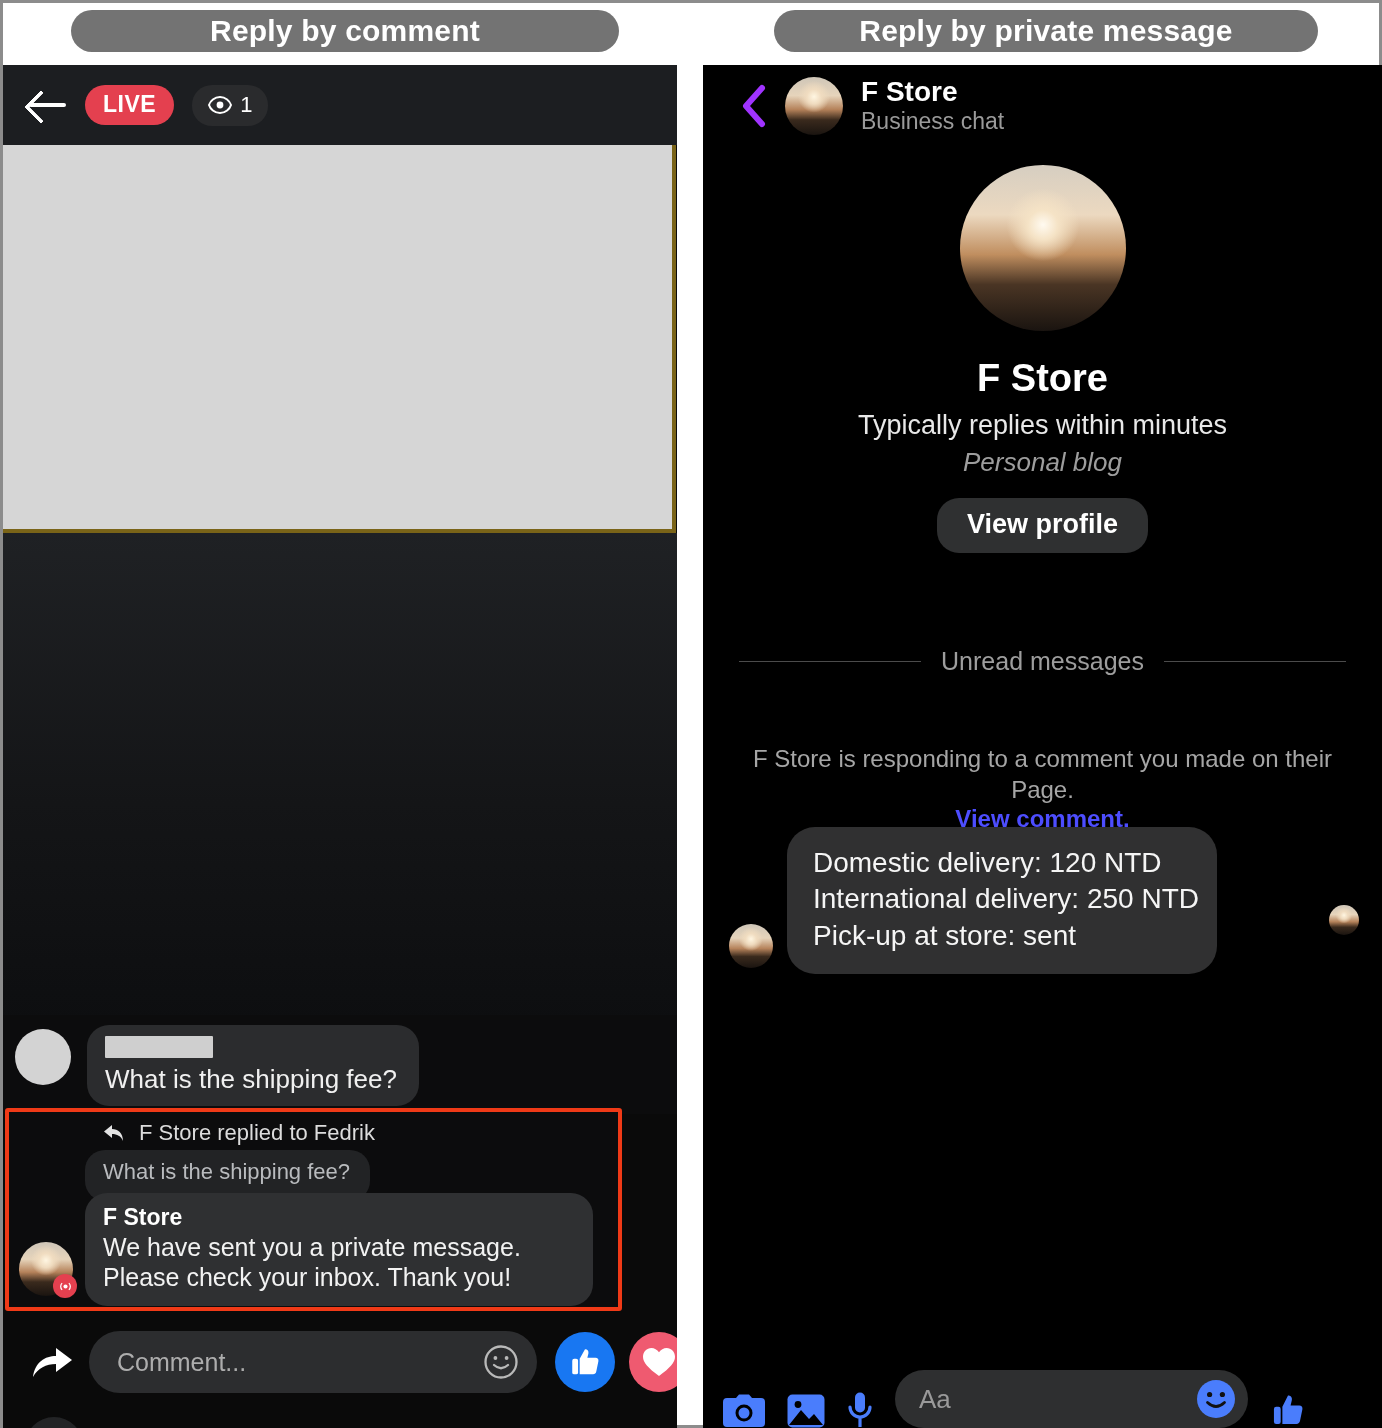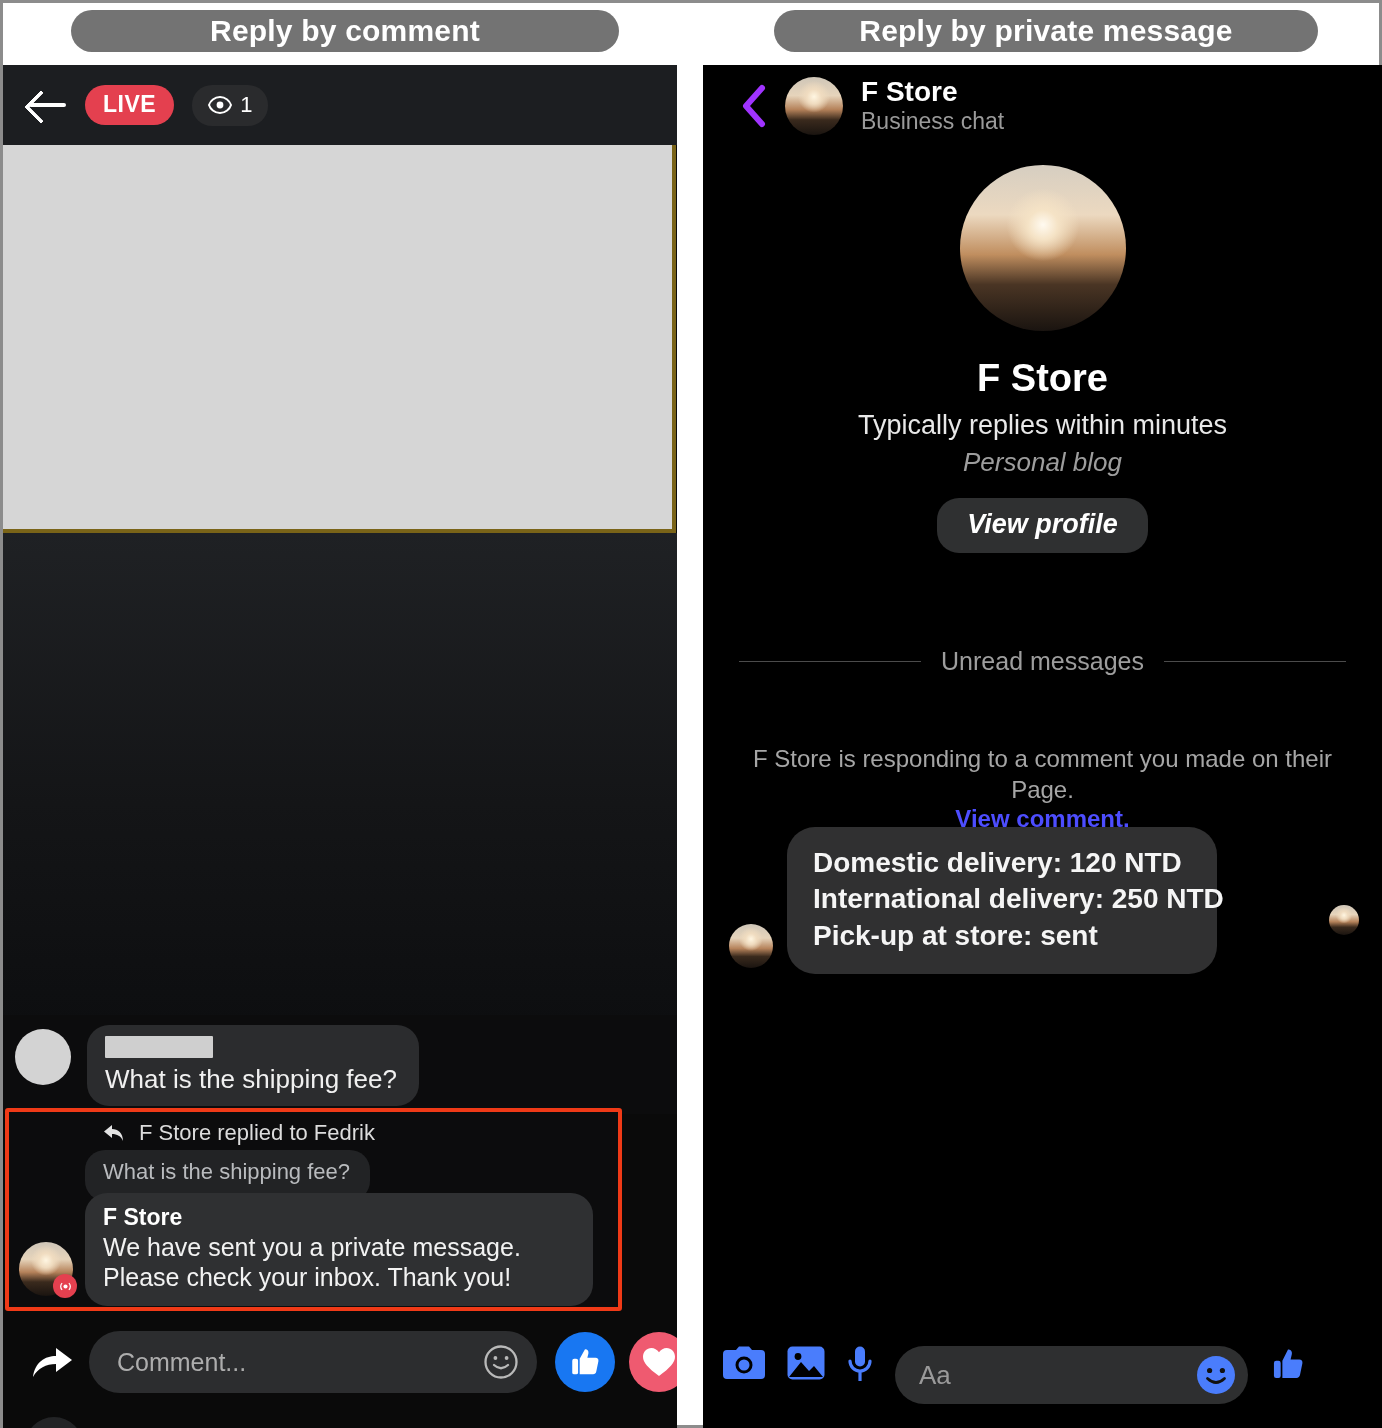--- a/index.html
+++ b/index.html
@@ -221,21 +221,20 @@
   .pf-name { color: #fff; font-size: 38px; font-weight: bold; margin-top: 26px; }
   .pf-reply { color: #e8e8e8; font-size: 27px; margin-top: 10px; }
   .pf-cat { color: #9d9d9d; font-size: 26px; margin-top: 6px; font-style: italic; }
   .view-profile-btn {
     margin-top: 20px;
     background: #2f3031; color: #ffffff;
     font-size: 27px; font-weight: bold;
     border: none; border-radius: 22px;
     padding: 11px 30px 13px;
     font-family: "Liberation Sans", sans-serif;
-    font-style: italic;
   }
 
   .unread-row {
     position: absolute; left: 0; top: 582px; width: 679px;
     display: flex; align-items: center; justify-content: center; gap: 20px;
     padding: 0 36px;
   }
   .unread-line { flex: 1; height: 1px; background: #4b4b4b; }
   .unread-lbl { color: #9d9d9d; font-size: 25px; white-space: nowrap; }
 
@@ -253,34 +252,33 @@
   .av-xs {
     width: 44px; height: 44px; border-radius: 50%; flex: none; margin-bottom: 6px;
     background:
       radial-gradient(circle at 50% 34%, #fff6e2 0%, #f0dcc0 15%, transparent 33%),
       linear-gradient(180deg,#cfc6b8 0%,#e6d4bb 32%,#b5825a 56%,#3a2a1d 74%,#1a1410 100%);
   }
   .msg-bubble {
     background: #303031; border-radius: 28px;
     padding: 18px 26px 20px;
     max-width: 430px;
-    font-weight: bold;
   }
   .msg-line { color: #f5f5f5; font-size: 28px; line-height: 1.3; white-space: nowrap; }
   .seen-av {
     position: absolute; left: 1326px; top: 902px;
     width: 30px; height: 30px; border-radius: 50%;
     background:
       radial-gradient(circle at 50% 34%, #fff6e2 0%, #f0dcc0 15%, transparent 33%),
       linear-gradient(180deg,#cfc6b8 0%,#e6d4bb 32%,#b5825a 56%,#3a2a1d 74%,#1a1410 100%);
   }
 
   .msg-composer {
     position: absolute; left: 0; top: 1281px; width: 679px; height: 82px;
-    display: flex; align-items: flex-start; gap: 22px; padding-left: 20px;
+    display: flex; align-items: flex-end; gap: 22px; padding-left: 20px;
   }
   .mc-icon { flex: none; }
   .mc-input {
     flex: none; width: 353px; height: 58px;
     background: #2e2f30; border-radius: 29px;
     display: flex; align-items: center;
     padding: 0 12px 0 24px; gap: 8px;
   }
   .mc-placeholder { color: #9a9a9a; font-size: 26px; flex: 1; }
 </style>

